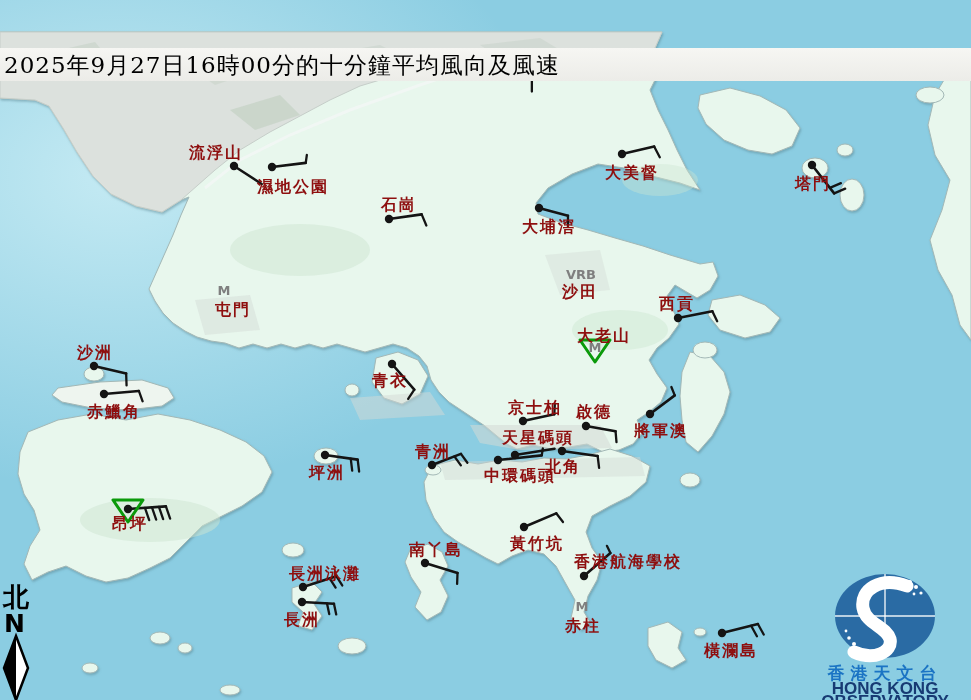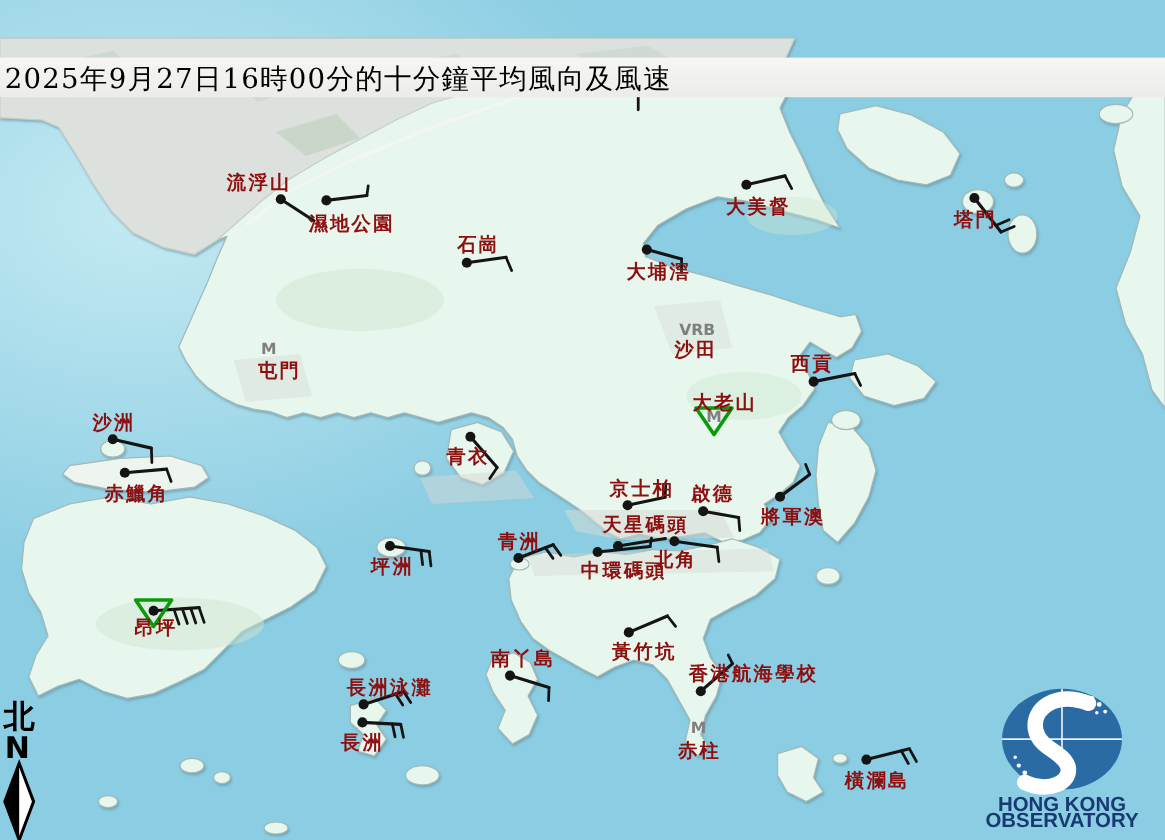--- a/index.html
+++ b/index.html
@@ -309,16 +309,17 @@
         <circle cx="100" cy="14" r="2"></circle>
           <circle cx="106" cy="19" r="2"></circle>
           <circle cx="111" cy="25" r="1.6"></circle>
         <circle cx="44" cy="76" r="2"></circle>
           <circle cx="39" cy="70" r="1.8"></circle>
           <circle cx="36" cy="63" r="1.4"></circle>
         <circle cx="104" cy="26" r="1.4"></circle>
           <circle cx="49" cy="82" r="1.5"></circle>
       </g>
     </svg>
+    <div id="logo-cn">香港天文台</div>
     <div id="logo-en">HONG KONG OBSERVATORY</div>
   </div>
 
 </div>
 
 </body></html>

